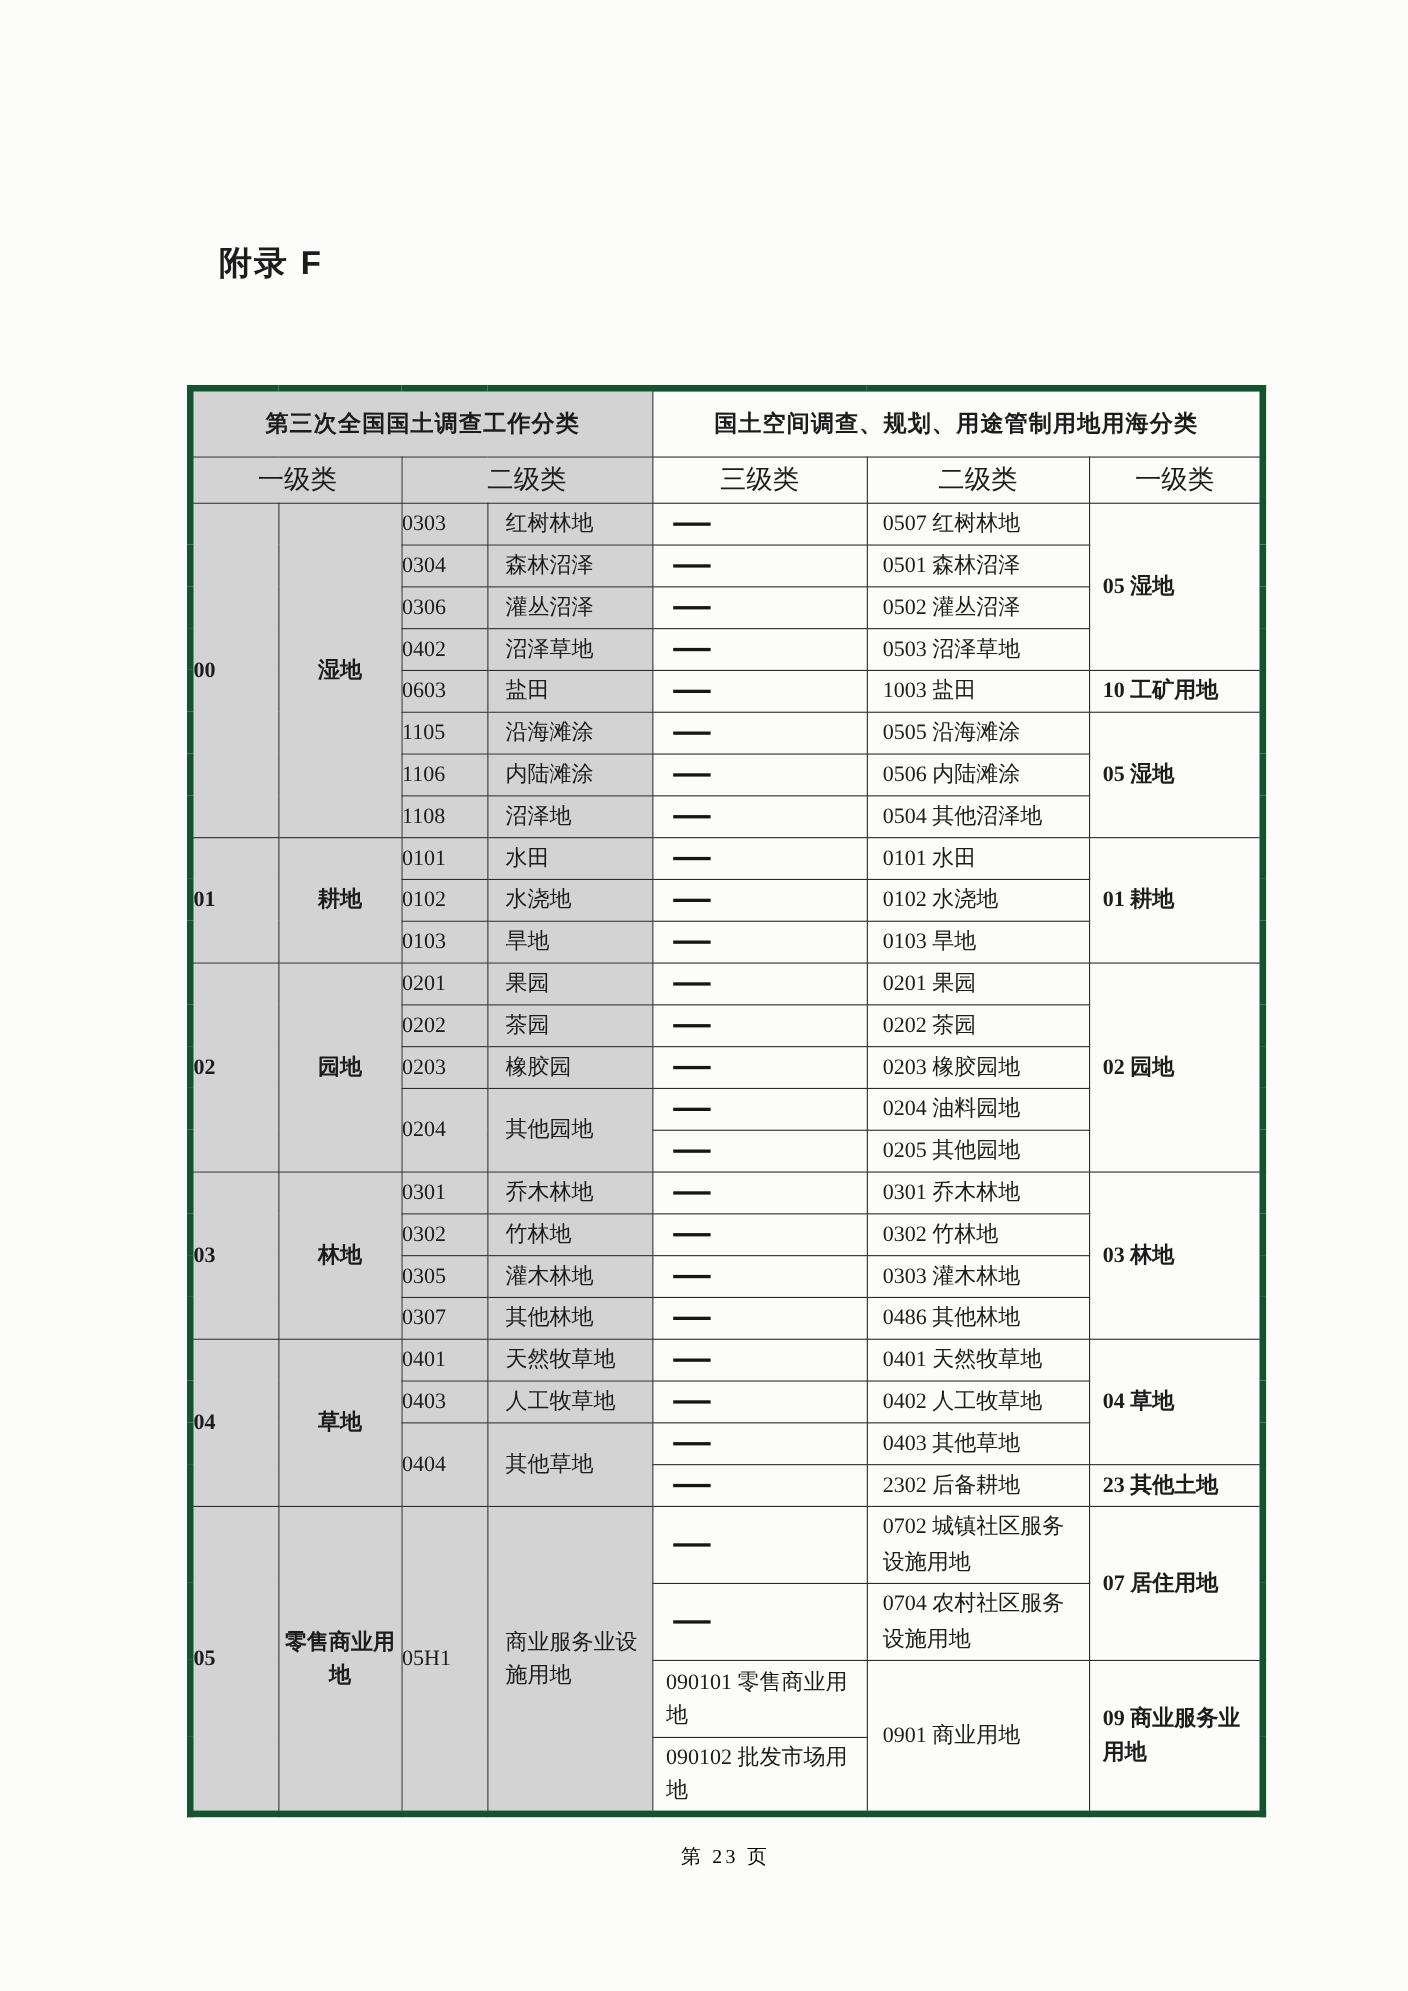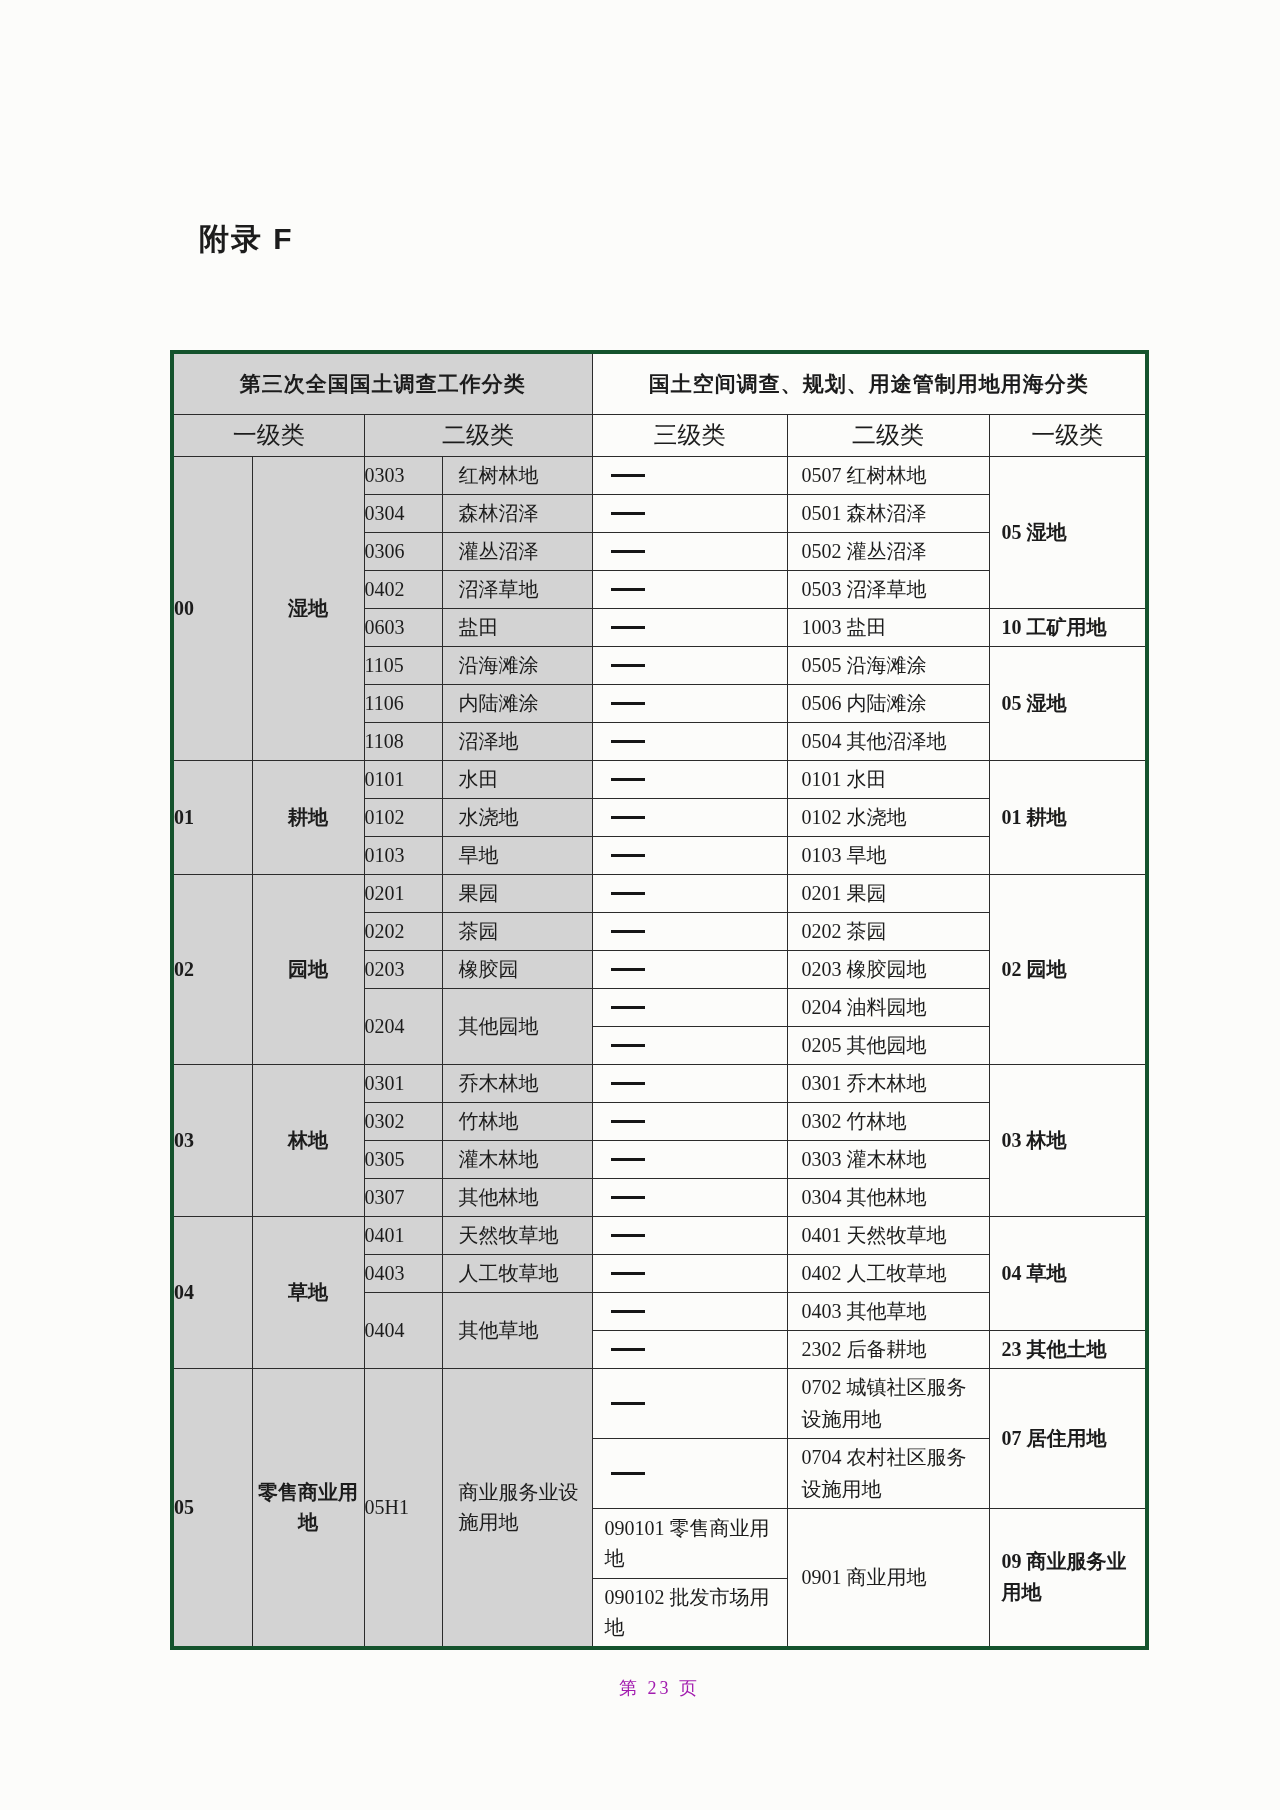--- a/index.html
+++ b/index.html
@@ -15,21 +15,21 @@
   }
   .table-title{
     position:absolute;left:170px;top:301px;width:979px;
     text-align:center;
     font-family:"Liberation Sans", sans-serif;
     font-size:23px;font-weight:bold;letter-spacing:1px;
   }
   table.cls-table{
     position:absolute;left:170px;top:350px;width:979px;
     border-collapse:collapse;table-layout:fixed;
-    border:4px solid #14532d;
+    border:6px solid #14532d;
   }
   .cls-table th,.cls-table td{
     border:1px solid #2b2b2b;padding:0;vertical-align:middle;
     overflow:hidden;
   }
   .cls-table col.c1{width:80px}
   .cls-table col.c2{width:112px}
   .cls-table col.c3{width:78px}
   .cls-table col.c4{width:150px}
   .cls-table col.c5{width:195px}
@@ -51,21 +51,21 @@
   td.l1-code{font-weight:bold;font-family:"Liberation Serif", serif;}
   td.l1-name{text-align:center;font-weight:bold;padding:0 0;}
   td.l2-name{padding-left:16px;padding-right:8px;}
   td.l3-cell{padding-left:12px;padding-right:12px;}
   td.r2-cell{padding-left:14px;padding-right:11px;line-height:1.6;}
   td.r1-cell{padding-left:12px;font-weight:bold;line-height:1.55;}
   .dash{width:34px;height:3px;background:#161616;margin-left:6px;}
   .page-number{
     position:absolute;left:170px;top:1676px;width:979px;
     text-align:center;font-size:18px;letter-spacing:3px;
-    font-family:"Liberation Serif", serif;color:#a21caf;
+    font-family:"Liberation Serif", serif;color:#000000;
   }
 </style>
 </head>
 <body>
 
 <div class="page">
 
   <h1 class="appendix-heading">附录 F</h1>
 
 
@@ -256,21 +256,21 @@
             <div class="dash"></div>
           </td>
           <td class="r2-cell">0303 灌木林地</td>
         </tr>
         <tr class="row">
           <td class="l2-code gray">0307</td>
           <td class="l2-name gray">其他林地</td>
           <td class="l3-cell">
             <div class="dash"></div>
           </td>
-          <td class="r2-cell">0304 其他林地</td>
+          <td class="r2-cell">0486 其他林地</td>
         </tr>
         <tr class="row">
           <td class="l1-code gray" rowspan="4">04</td>
           <td class="l1-name gray" rowspan="4">草地</td>
           <td class="l2-code gray">0401</td>
           <td class="l2-name gray">天然牧草地</td>
           <td class="l3-cell">
             <div class="dash"></div>
           </td>
           <td class="r2-cell">0401 天然牧草地</td>

